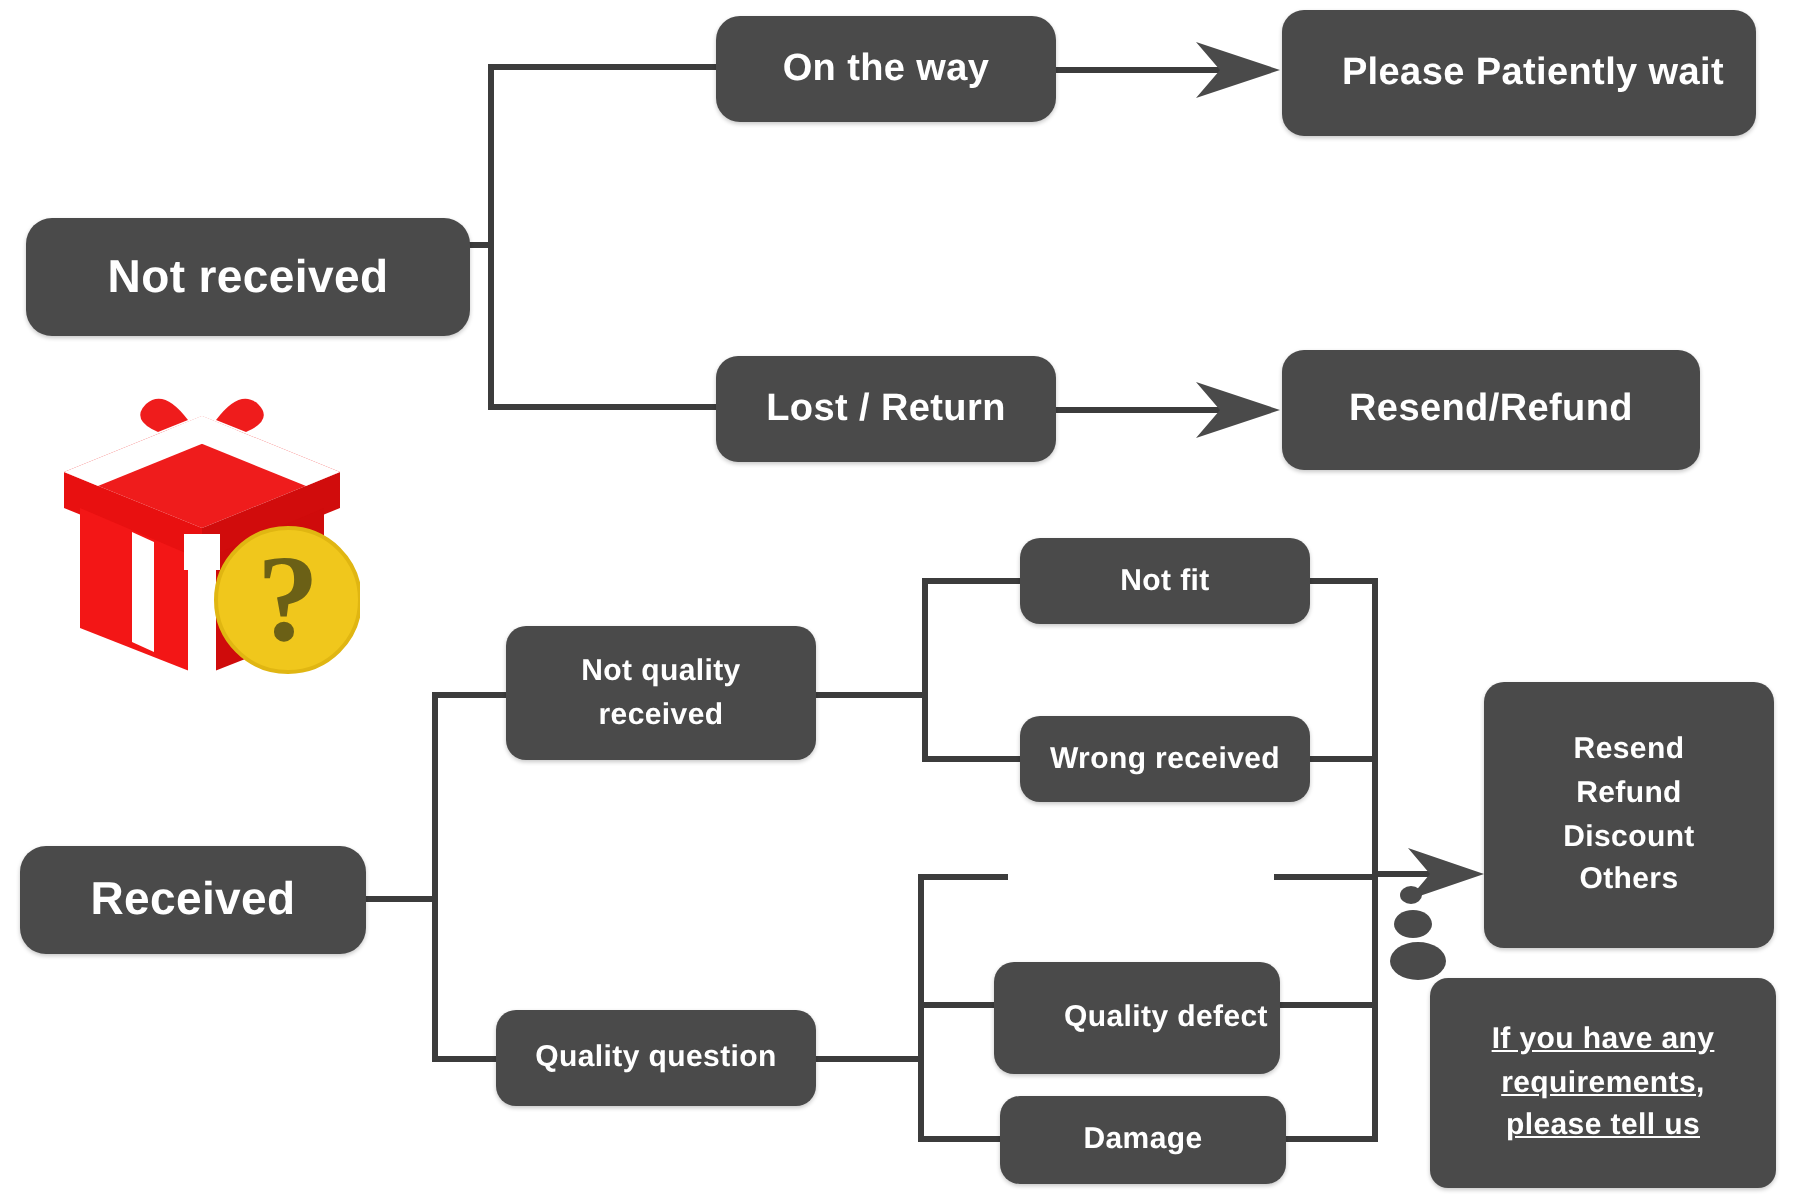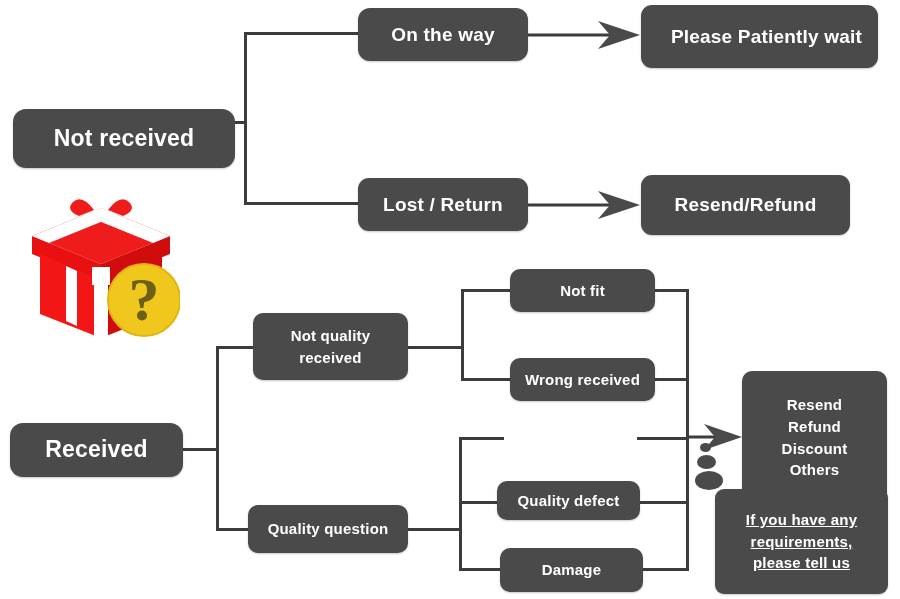--- a/index.html
+++ b/index.html
@@ -184,29 +184,29 @@
 
   <div class="node small" style="left:510px; top:269px; width:145px; height:43px;">
     <span class="line-txt">Not fit</span>
   </div>
 
   <div class="node small" style="left:510px; top:358px; width:145px; height:43px;">
     <span class="line-txt">Wrong received</span>
   </div>
 
 
-  <div class="node small" style="left:497px; top:481px; width:143px; height:39px;">
+  <div class="node small" style="left:497px; top:481px; width:143px; height:56px;align-items:flex-end;">
     <span class="line-txt">Quality defect</span>
   </div>
 
   <div class="node small" style="left:500px; top:548px; width:143px; height:44px;">
     <span class="line-txt">Damage</span>
   </div>
 
-  <div class="node small" style="left:742px; top:341px; width:145px; height:133px;margin-top:30px;">
+  <div class="node small" style="left:742px; top:341px; width:145px; height:133px;">
     <span class="line-txt">Resend</span>
     <span class="line-txt">Refund</span>
     <span class="line-txt">Discount</span>
     <span class="line-txt">Others</span>
   </div>
 
   <div class="node tiny" style="left:715px; top:489px; width:173px; height:105px;text-decoration:underline;">
     <span class="line-txt">If you have any</span>
     <span class="line-txt">requirements,</span>
     <span class="line-txt">please tell us</span>

